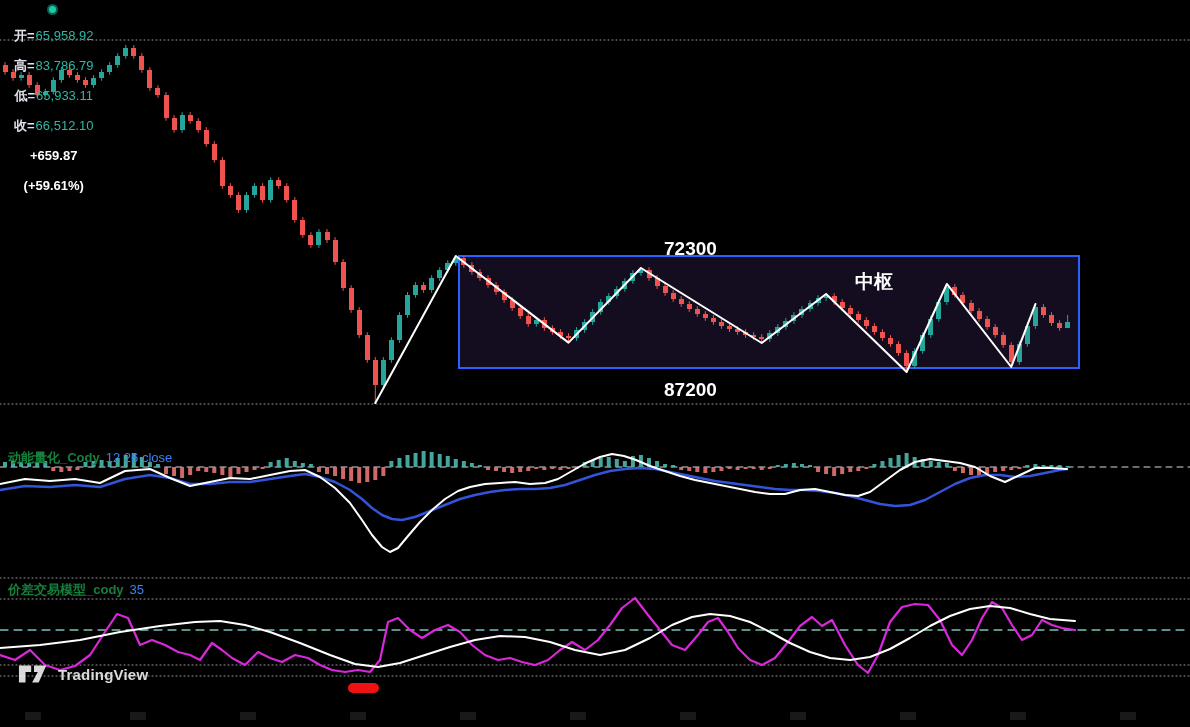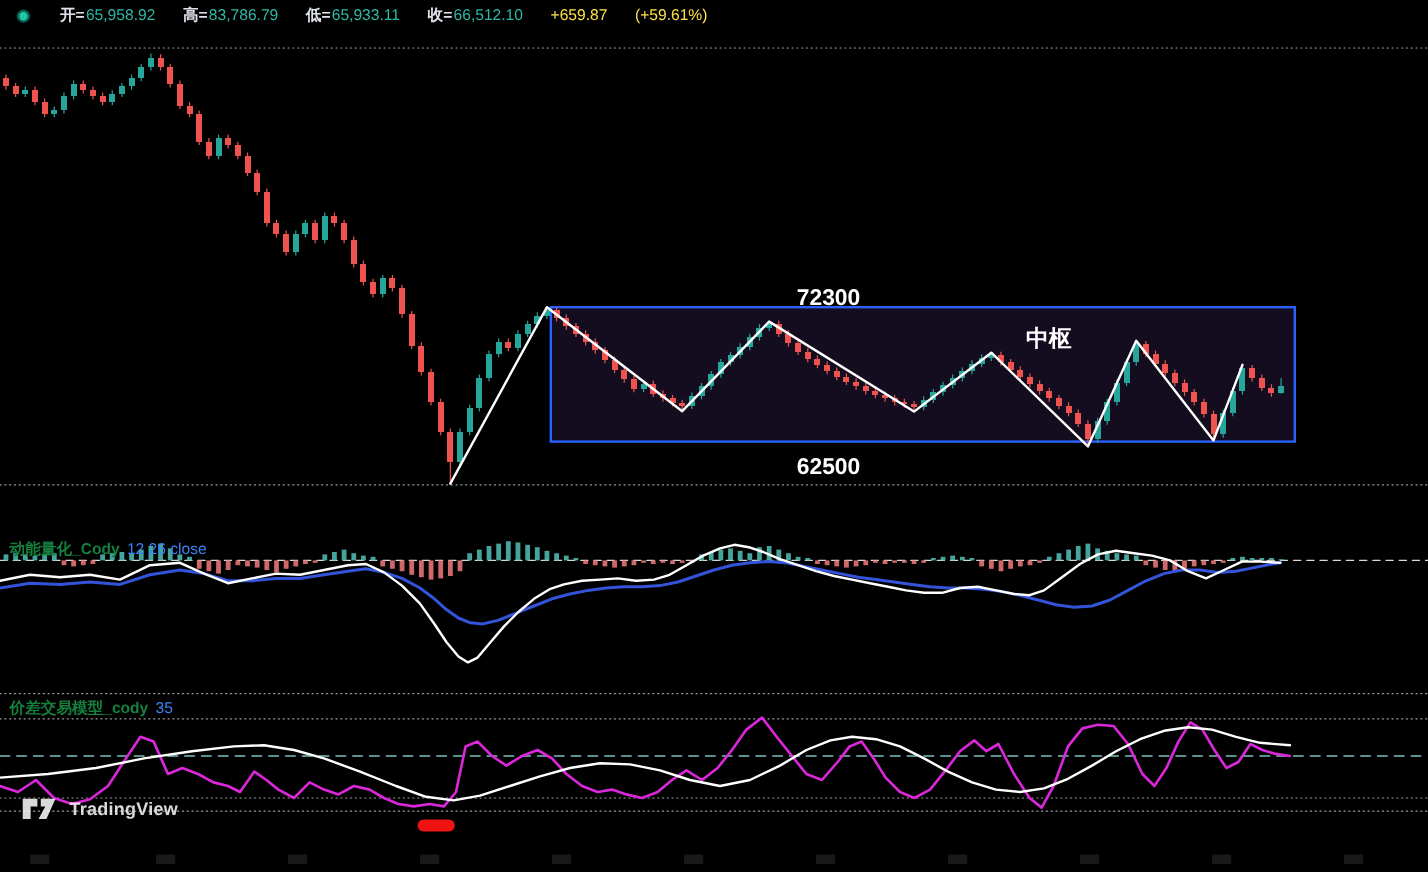--- a/index.html
+++ b/index.html
@@ -1,25 +1,25 @@
 <!DOCTYPE html>
 <html><head>
 <meta charset="utf-8">
 <style>
   html,body{margin:0;padding:0;background:#000;}
   body{position:relative;width:1190px;height:727px;overflow:hidden;
        font-family:"Liberation Sans","DejaVu Sans",sans-serif;}
   #chart-svg{position:absolute;left:0;top:0;}
-  .hdr{position:absolute;left:14px;top:4px;display:flex;align-items:center;gap:23px;
-       font-size:13px;line-height:18px;white-space:nowrap;z-index:5;}
+  .hdr{position:absolute;left:14px;top:4px;display:flex;align-items:center;gap:12px;
+       font-size:13px;line-height:18px;white-space:nowrap;z-index:5;flex-direction:column;}
   .dot{width:11px;height:11px;border-radius:50%;background:#1ec9a7;border:2px solid #0c5f50;
        box-sizing:border-box;margin-right:2px;}
   .fld{color:#dfe2ea;font-weight:700;}
   .val{color:#2eb7a5;font-weight:400;margin-left:1px;}
-  .chg{color:#fde047;}
+  .chg{color:#ffffff;font-weight:bold;}
   .olabel{position:absolute;color:#fff;font-size:19px;font-weight:700;z-index:4;}
   .ititle-row{position:absolute;z-index:4;font-size:13px;white-space:nowrap;}
   .ititle{color:#15803d;font-weight:700;}
   .iparams{color:#3b82f6;font-weight:400;margin-left:6px;}
   .logo{position:absolute;left:18px;top:662px;display:flex;align-items:center;gap:8px;z-index:6;}
   .logo-text{color:rgba(255,255,255,.85);font-size:15px;font-weight:700;letter-spacing:.2px;}
   .taxis{position:absolute;left:0;top:705px;width:1190px;height:22px;z-index:3;}
   .tick{position:absolute;top:7px;width:16px;height:8px;background:#191919;border-radius:1px;}
 </style>
 </head>
@@ -469,21 +469,21 @@
   <span><span class="fld">开=</span><span class="val">65,958.92</span></span>
   <span><span class="fld">高=</span><span class="val">83,786.79</span></span>
   <span><span class="fld">低=</span><span class="val">65,933.11</span></span>
   <span><span class="fld">收=</span><span class="val">66,512.10</span></span>
   <span class="chg">+659.87</span>
   <span class="chg">(+59.61%)</span>
 </div>
 
 <div class="olabel" style="left:664px;top:238px;">72300</div>
 <div class="olabel" style="left:855px;top:269px;">中枢</div>
-<div class="olabel" style="left:664px;top:379px;">62500</div>
+<div class="olabel" style="left:664px;top:379px;">87200</div>
 
 <div class="ititle-row" style="left:8px;top:449px;">
   <span class="ititle">动能量化_Cody</span><span class="iparams">12 26 close</span>
 </div>
 <div class="ititle-row" style="left:8px;top:581px;">
   <span class="ititle">价差交易模型_cody</span><span class="iparams">35</span>
 </div>
 
 <div class="logo">
   <svg width="32" height="24" viewBox="0 0 34 24">

